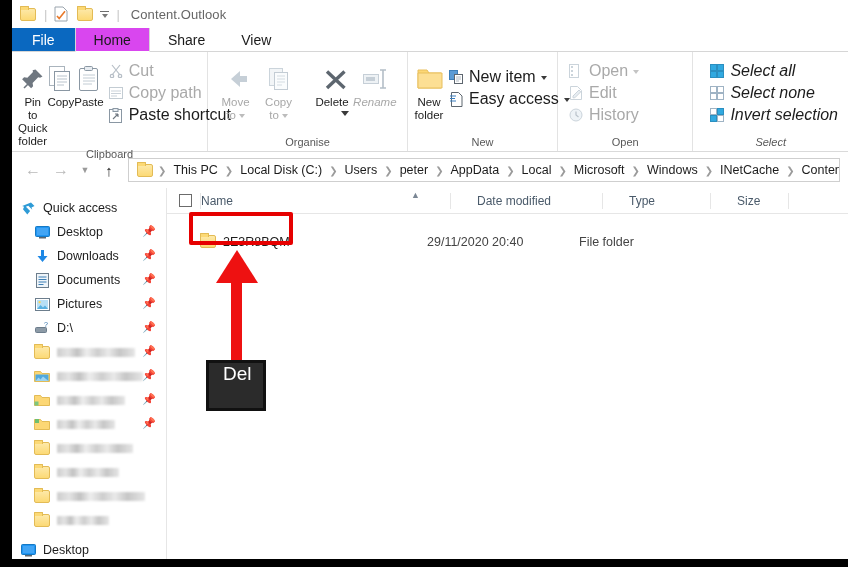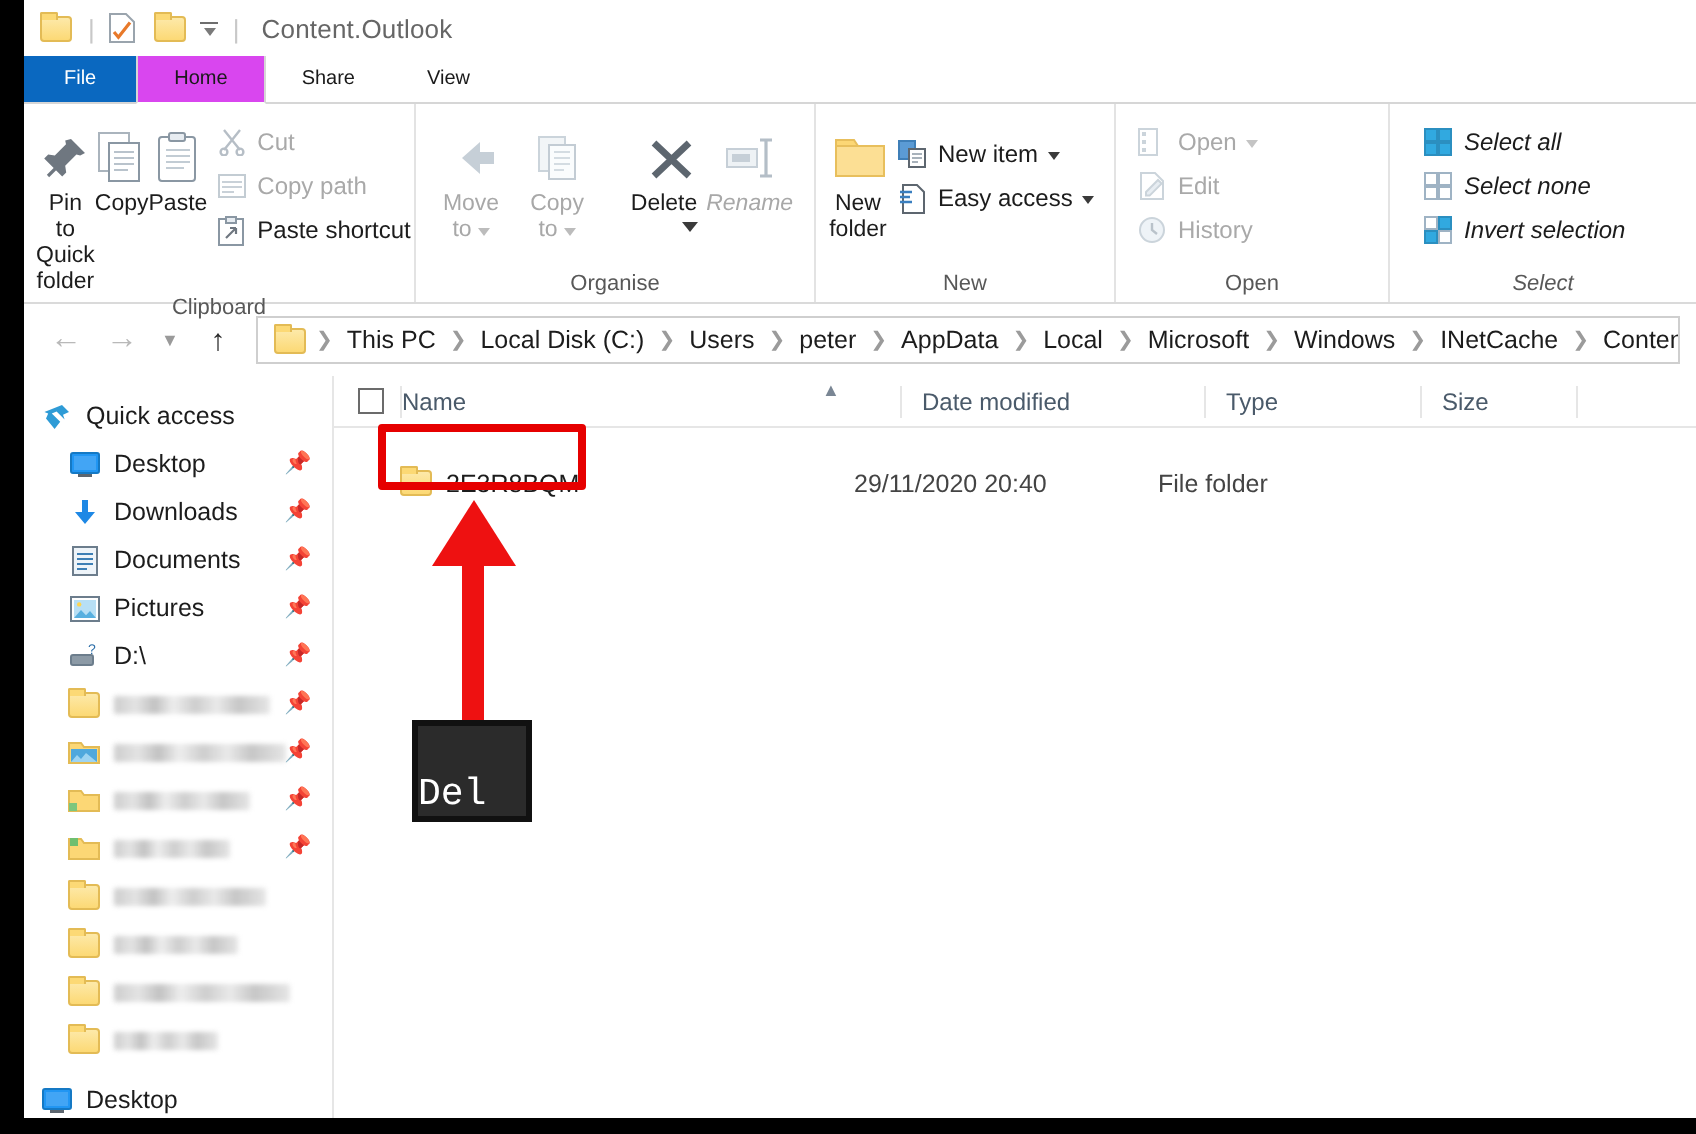--- a/index.html
+++ b/index.html
@@ -81,21 +81,21 @@
     height: 24px;
     background: #ffffff;
     display: flex;
     align-items: stretch;
     border-bottom: 1px solid #d6d6d6;
     position: relative;
   }
   .tab {
     padding: 0 18px;
     display: flex; align-items: center;
-    font-size: 10px;
+    font-size: 14px;
     color: #1a1a1a;
     cursor: default;
   }
   .tab.file {
     background: #0a68c0;
     color: #fff;
     font-weight: normal;
     padding: 0 20px;
   }
   .tab.active {
@@ -142,21 +142,21 @@
     cursor: default;
   }
   .bigbtn .ico { height: 34px; display:flex; align-items:center; justify-content:center; }
   .bigbtn.dim { color:#a8a8a8; }
 
   .smallcol { display:flex; flex-direction: column; justify-content: center; padding-top:2px; }
   .smallbtn {
     display: flex; align-items: center; gap: 5px;
     height: 22px;
     padding: 0 4px;
-    font-size: 12px;
+    font-size: 16px;
     color: #1c1c1c;
     white-space: nowrap;
     cursor: default;
   }
   .smallbtn.dim { color: #a9a9a9; }
   .smallbtn .ico { width:16px;height:16px;display:flex;align-items:center;justify-content:center;flex:0 0 16px;}
 
   
   .addrbar {
     height: 36px;
@@ -236,21 +236,21 @@
   .colhdr {
     height: 26px;
     display: flex;
     align-items: center;
     border-bottom: 1px solid #e6e6e6;
     font-size: 12px;
     color: #4a5a6a;
     position: relative;
   }
   .colhdr .cell {
-    padding-left: 10px;
+    padding-left: 26px;
     border-left: 1px solid #e6e6e6;
     height: 16px;
     display:flex; align-items:center;
     cursor: default;
   }
   .colhdr .cell:first-child { border-left: none; }
   .chk {
     width: 13px; height: 13px;
     border: 1px solid #6b6b6b;
     background: #fff;
@@ -289,24 +289,25 @@
     width: 0; height: 0;
     border-left: 21px solid transparent;
     border-right: 21px solid transparent;
     border-bottom: 33px solid #ee1111;
   }
   .keycap {
     position: absolute;
     background: #2b2b2b;
     border: 3px solid #111;
     display: flex;
-    align-items: flex-end;
+    align-items: flex-start;
+    padding-left: 14px;
     color: #fff;
     font-size: 19px;
-    font-family: Liberation Mono, monospace;
+    font-family: Liberation Sans, sans-serif;
   }
 </style>
 </head>
 <body>
 
 <div class="window">
 
   <div class="titlebar">
     <span class="qa-icon" style="display:flex;align-items:center;">
       <span class="folder"></span>

